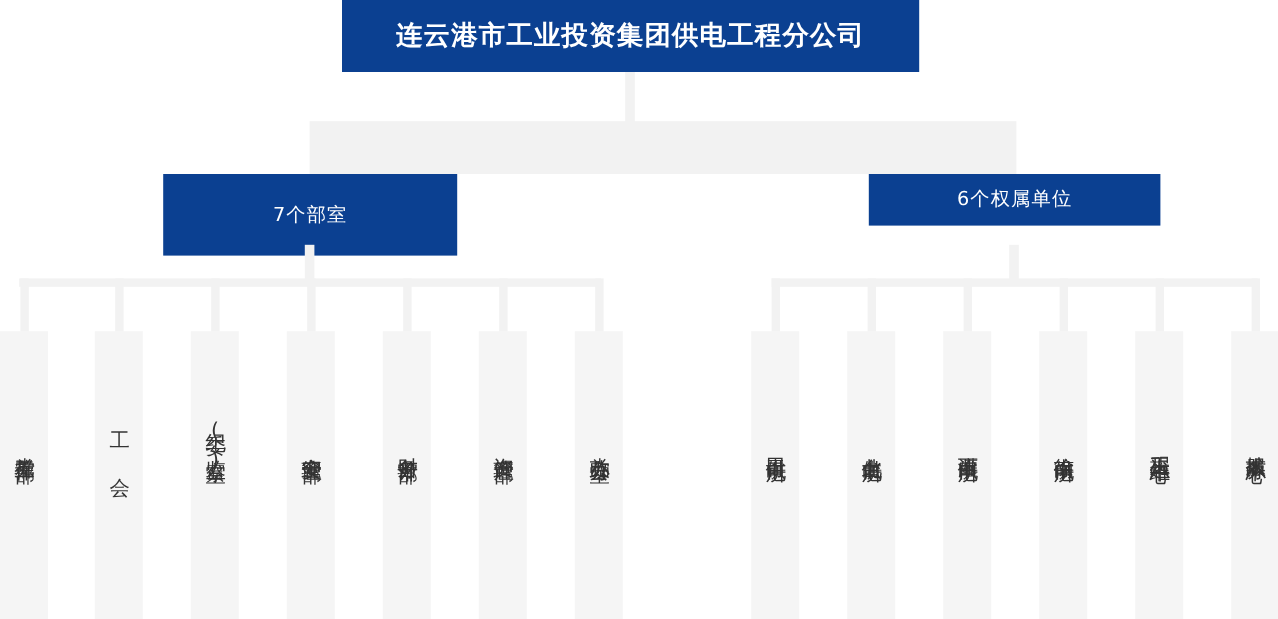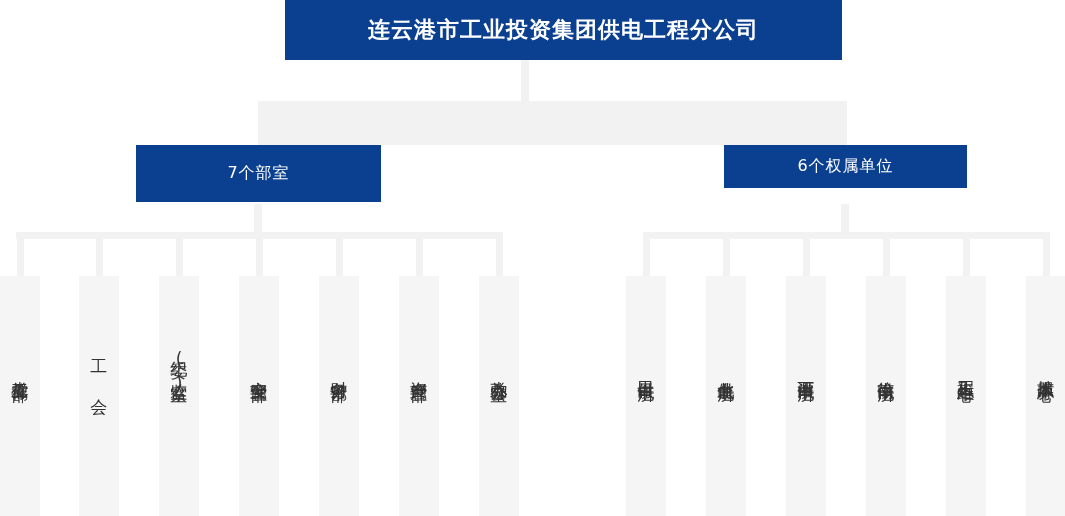--- a/index.html
+++ b/index.html
@@ -25,30 +25,30 @@
     color: #ffffff;
     display: flex;
     align-items: center;
     justify-content: center;
     box-sizing: border-box;
     letter-spacing: 1px;
   }
   #root-box {
     left: 285px;
     top: 0px;
-    width: 557px;
+    width: 481px;
     height: 60px;
     font-size: 22px;
     font-weight: bold;
   }
   #branch-box-depts {
     left: 136px;
     top: 145px;
     width: 245px;
-    height: 57px;
+    height: 68px;
     font-size: 16px;
   }
   #branch-box-units {
     left: 724px;
     top: 145px;
     width: 243px;
     height: 43px;
     font-size: 16px;
   }
 

